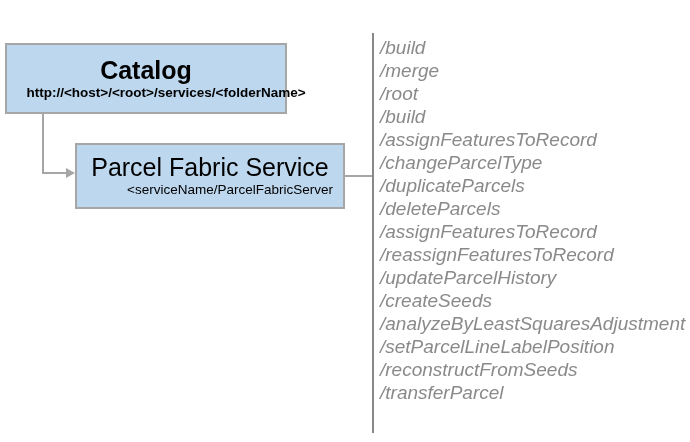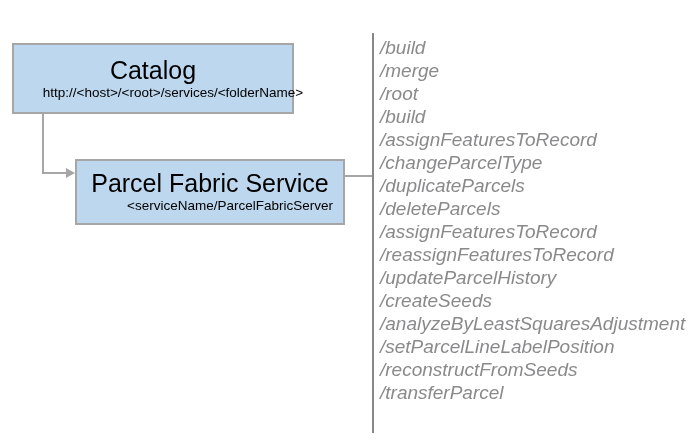--- a/index.html
+++ b/index.html
@@ -20,28 +20,29 @@
     box-sizing: border-box;
     background: var(--box-fill, #bdd7ee);
     border: 2px solid var(--box-border, #a6a6a6);
     display: flex;
     flex-direction: column;
     align-items: center;
     justify-content: center;
     text-align: center;
   }
   .catalog-box {
-    left: 12px;
+    left: 5px;
     top: 43px;
     width: 282px;
     height: 71px;
+    font-weight: bold;
   }
   .service-box {
     left: 75px;
-    top: 159px;
+    top: 143px;
     width: 270px;
     height: 66px;
   }
   .node-title {
     font-size: 25px;
     line-height: 1.12;
     color: var(--title-text, #000000);
     letter-spacing: 0px;
   }
   .node-subtitle {

